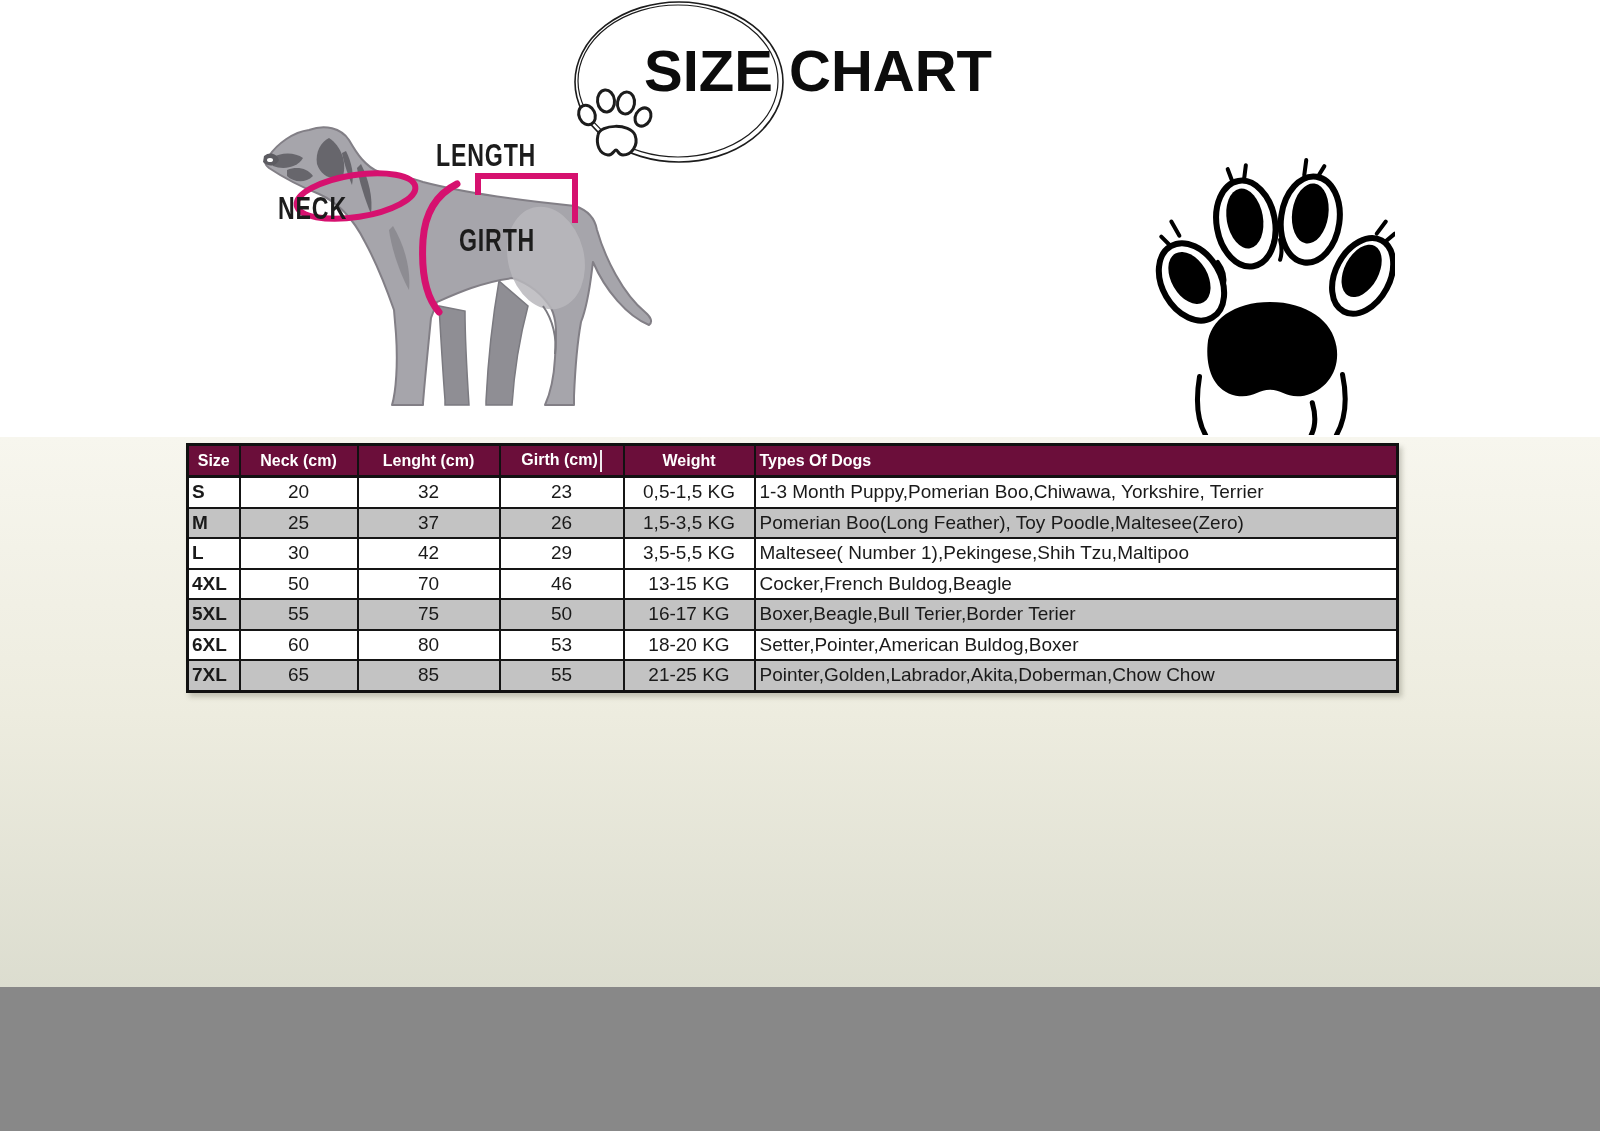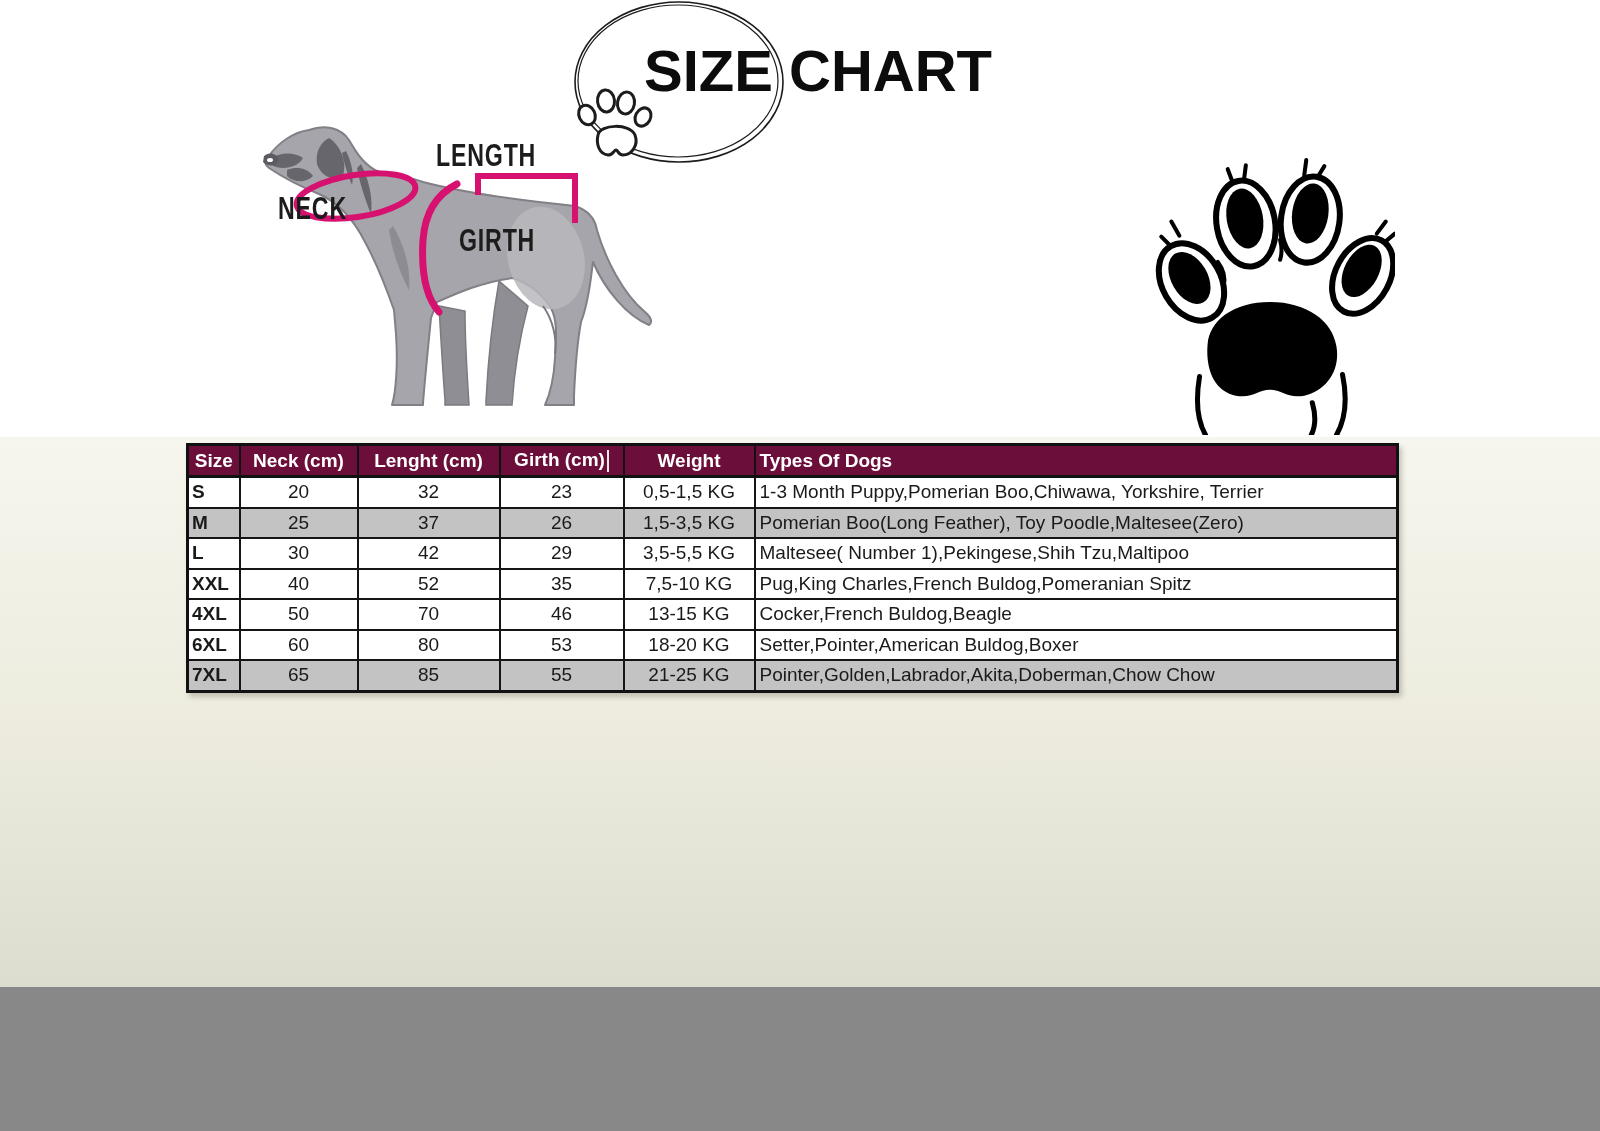--- a/index.html
+++ b/index.html
@@ -35,21 +35,21 @@
   
   .size-table{
     position:absolute;left:186px;top:443px;width:1210px;
     border-collapse:collapse;table-layout:fixed;
     border:3px solid #111;
     box-shadow:3px 4px 5px rgba(60,60,40,.25);
     font-family:"Liberation Sans",sans-serif;
   }
   .size-table th{
     background:var(--header-bg,#6b0e3a);color:var(--header-text,#ffffff);
-    font-size:19px;font-weight:700;height:29px;
+    font-size:16px;font-weight:700;height:29px;
     border:2px solid #111;border-bottom:3px solid #111;padding:0 4px;
     white-space:nowrap;overflow:hidden;
   }
   .size-table td{
     border:2px solid #151515;height:28.5px;padding:0 4px;
     font-size:19px;color:#1a1a1a;background:#ffffff;
     white-space:nowrap;overflow:hidden;vertical-align:middle;
   }
   .size-table tr.alt td{background:var(--row-alt-bg,#c3c3c3);}
   .size-table th.c5, .size-table td.c5{text-align:left;}
@@ -200,34 +200,34 @@
         </tr>
         <tr>
           <td class="c0">L</td>
           <td class="c1">30</td>
           <td class="c2">42</td>
           <td class="c3">29</td>
           <td class="c4">3,5-5,5 KG</td>
           <td class="c5">Maltesee( Number 1),Pekingese,Shih Tzu,Maltipoo</td>
         </tr>
         <tr>
-          <td class="c0">XXL</td>
-          <td class="c1">40</td>
-          <td class="c2">52</td>
-          <td class="c3">35</td>
-          <td class="c4">7,5-10 KG</td>
-          <td class="c5">Pug,King Charles,French Buldog,Pomeranian Spitz</td>
-        </tr>
-        <tr>
           <td class="c0">4XL</td>
           <td class="c1">50</td>
           <td class="c2">70</td>
           <td class="c3">46</td>
           <td class="c4">13-15 KG</td>
           <td class="c5">Cocker,French Buldog,Beagle</td>
+        </tr>
+        <tr class="alt">
+          <td class="c0">5XL</td>
+          <td class="c1">55</td>
+          <td class="c2">75</td>
+          <td class="c3">50</td>
+          <td class="c4">16-17 KG</td>
+          <td class="c5">Boxer,Beagle,Bull Terier,Border Terier</td>
         </tr>
         <tr>
           <td class="c0">6XL</td>
           <td class="c1">60</td>
           <td class="c2">80</td>
           <td class="c3">53</td>
           <td class="c4">18-20 KG</td>
           <td class="c5">Setter,Pointer,American Buldog,Boxer</td>
         </tr>
         <tr class="alt">

